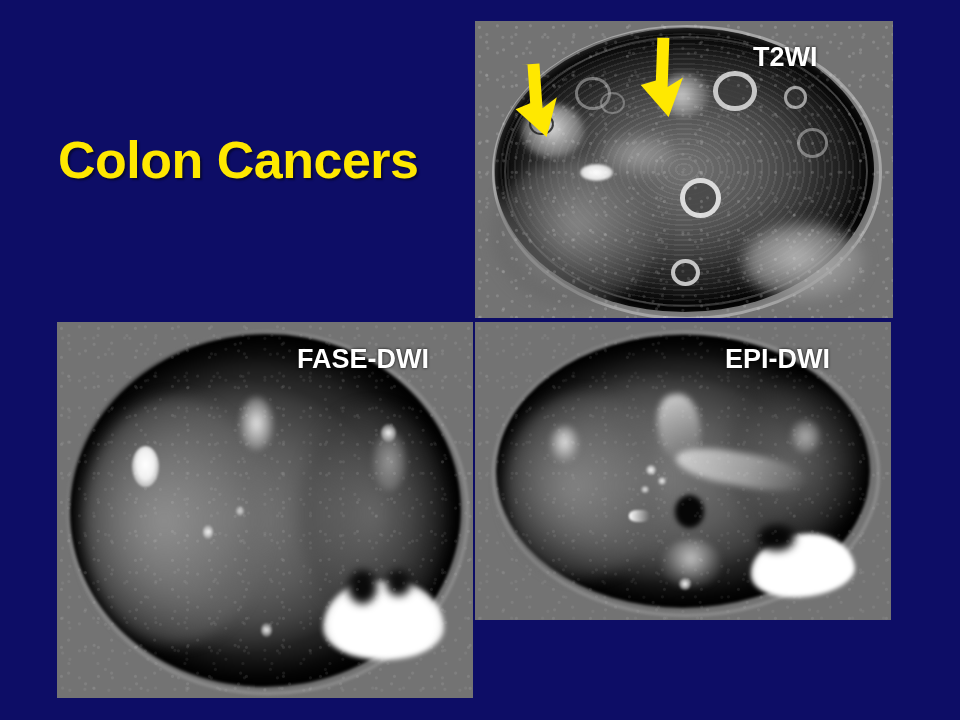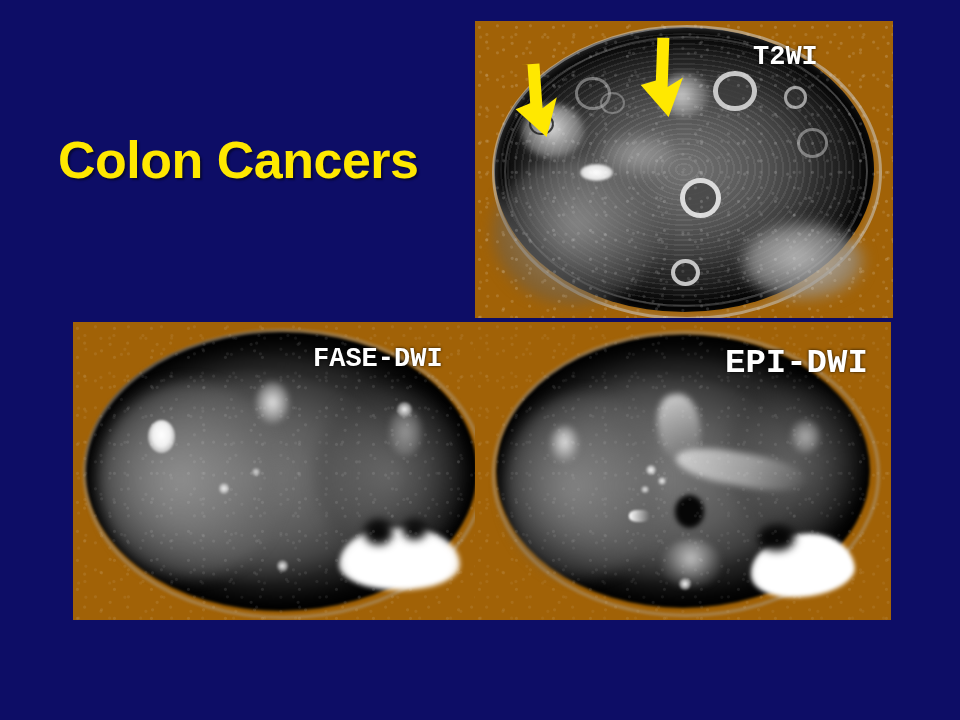--- a/index.html
+++ b/index.html
@@ -34,39 +34,38 @@
     font-size:28px;font-weight:normal;
     color:#ffffff;
     white-space:nowrap;
     text-shadow:1px 1px 1px rgba(0,0,0,0.5);
   }
   #caption .bullet{margin-right:7px;font-size:24px;vertical-align:2px;}
 
   
   .panel{
     position:absolute;
-    background:#a16207;
+    background:#737373;
     overflow:hidden;
-    font-family:Liberation Mono, monospace;
   }
   #panel-t2wi{left:475px;top:21px;width:418px;height:297px;}
-  #panel-fase{left:73px;top:322px;width:416px;height:298px;}
+  #panel-fase{left:57px;top:322px;width:416px;height:376px;}
   #panel-epi{left:475px;top:322px;width:416px;height:298px;}
 
   .panel-label{
     position:absolute;
     color:#ffffff;font-weight:bold;
     font-size:27px;letter-spacing:0px;
     white-space:nowrap;
     z-index:40;
     text-shadow:0 0 3px rgba(0,0,0,0.9);
   }
   #label-t2wi{left:278px;top:21px;}
   #label-fase{left:240px;top:22px;font-size:27px;}
-  #label-epi{left:250px;top:22px;font-size:34px;}
+  #label-epi{left:250px;top:22px;font-size:27px;}
 
   
   .mri{position:absolute;left:0;top:0;width:100%;height:100%;}
 
   .body-t2{
     position:absolute;left:4.5%;top:2%;width:91%;height:96%;
     border-radius:50% / 50%;
     background:
       radial-gradient(ellipse 48% 47% at 50% 50%, rgba(118,118,118,0.95) 0%, rgba(86,86,86,0.85) 45%, rgba(40,40,40,0.6) 78%, rgba(10,10,10,0) 100%),
       radial-gradient(ellipse 50% 49% at 50% 50%, #4a4a4a 0%, #3a3a3a 60%, #161616 86%, #050505 100%);

